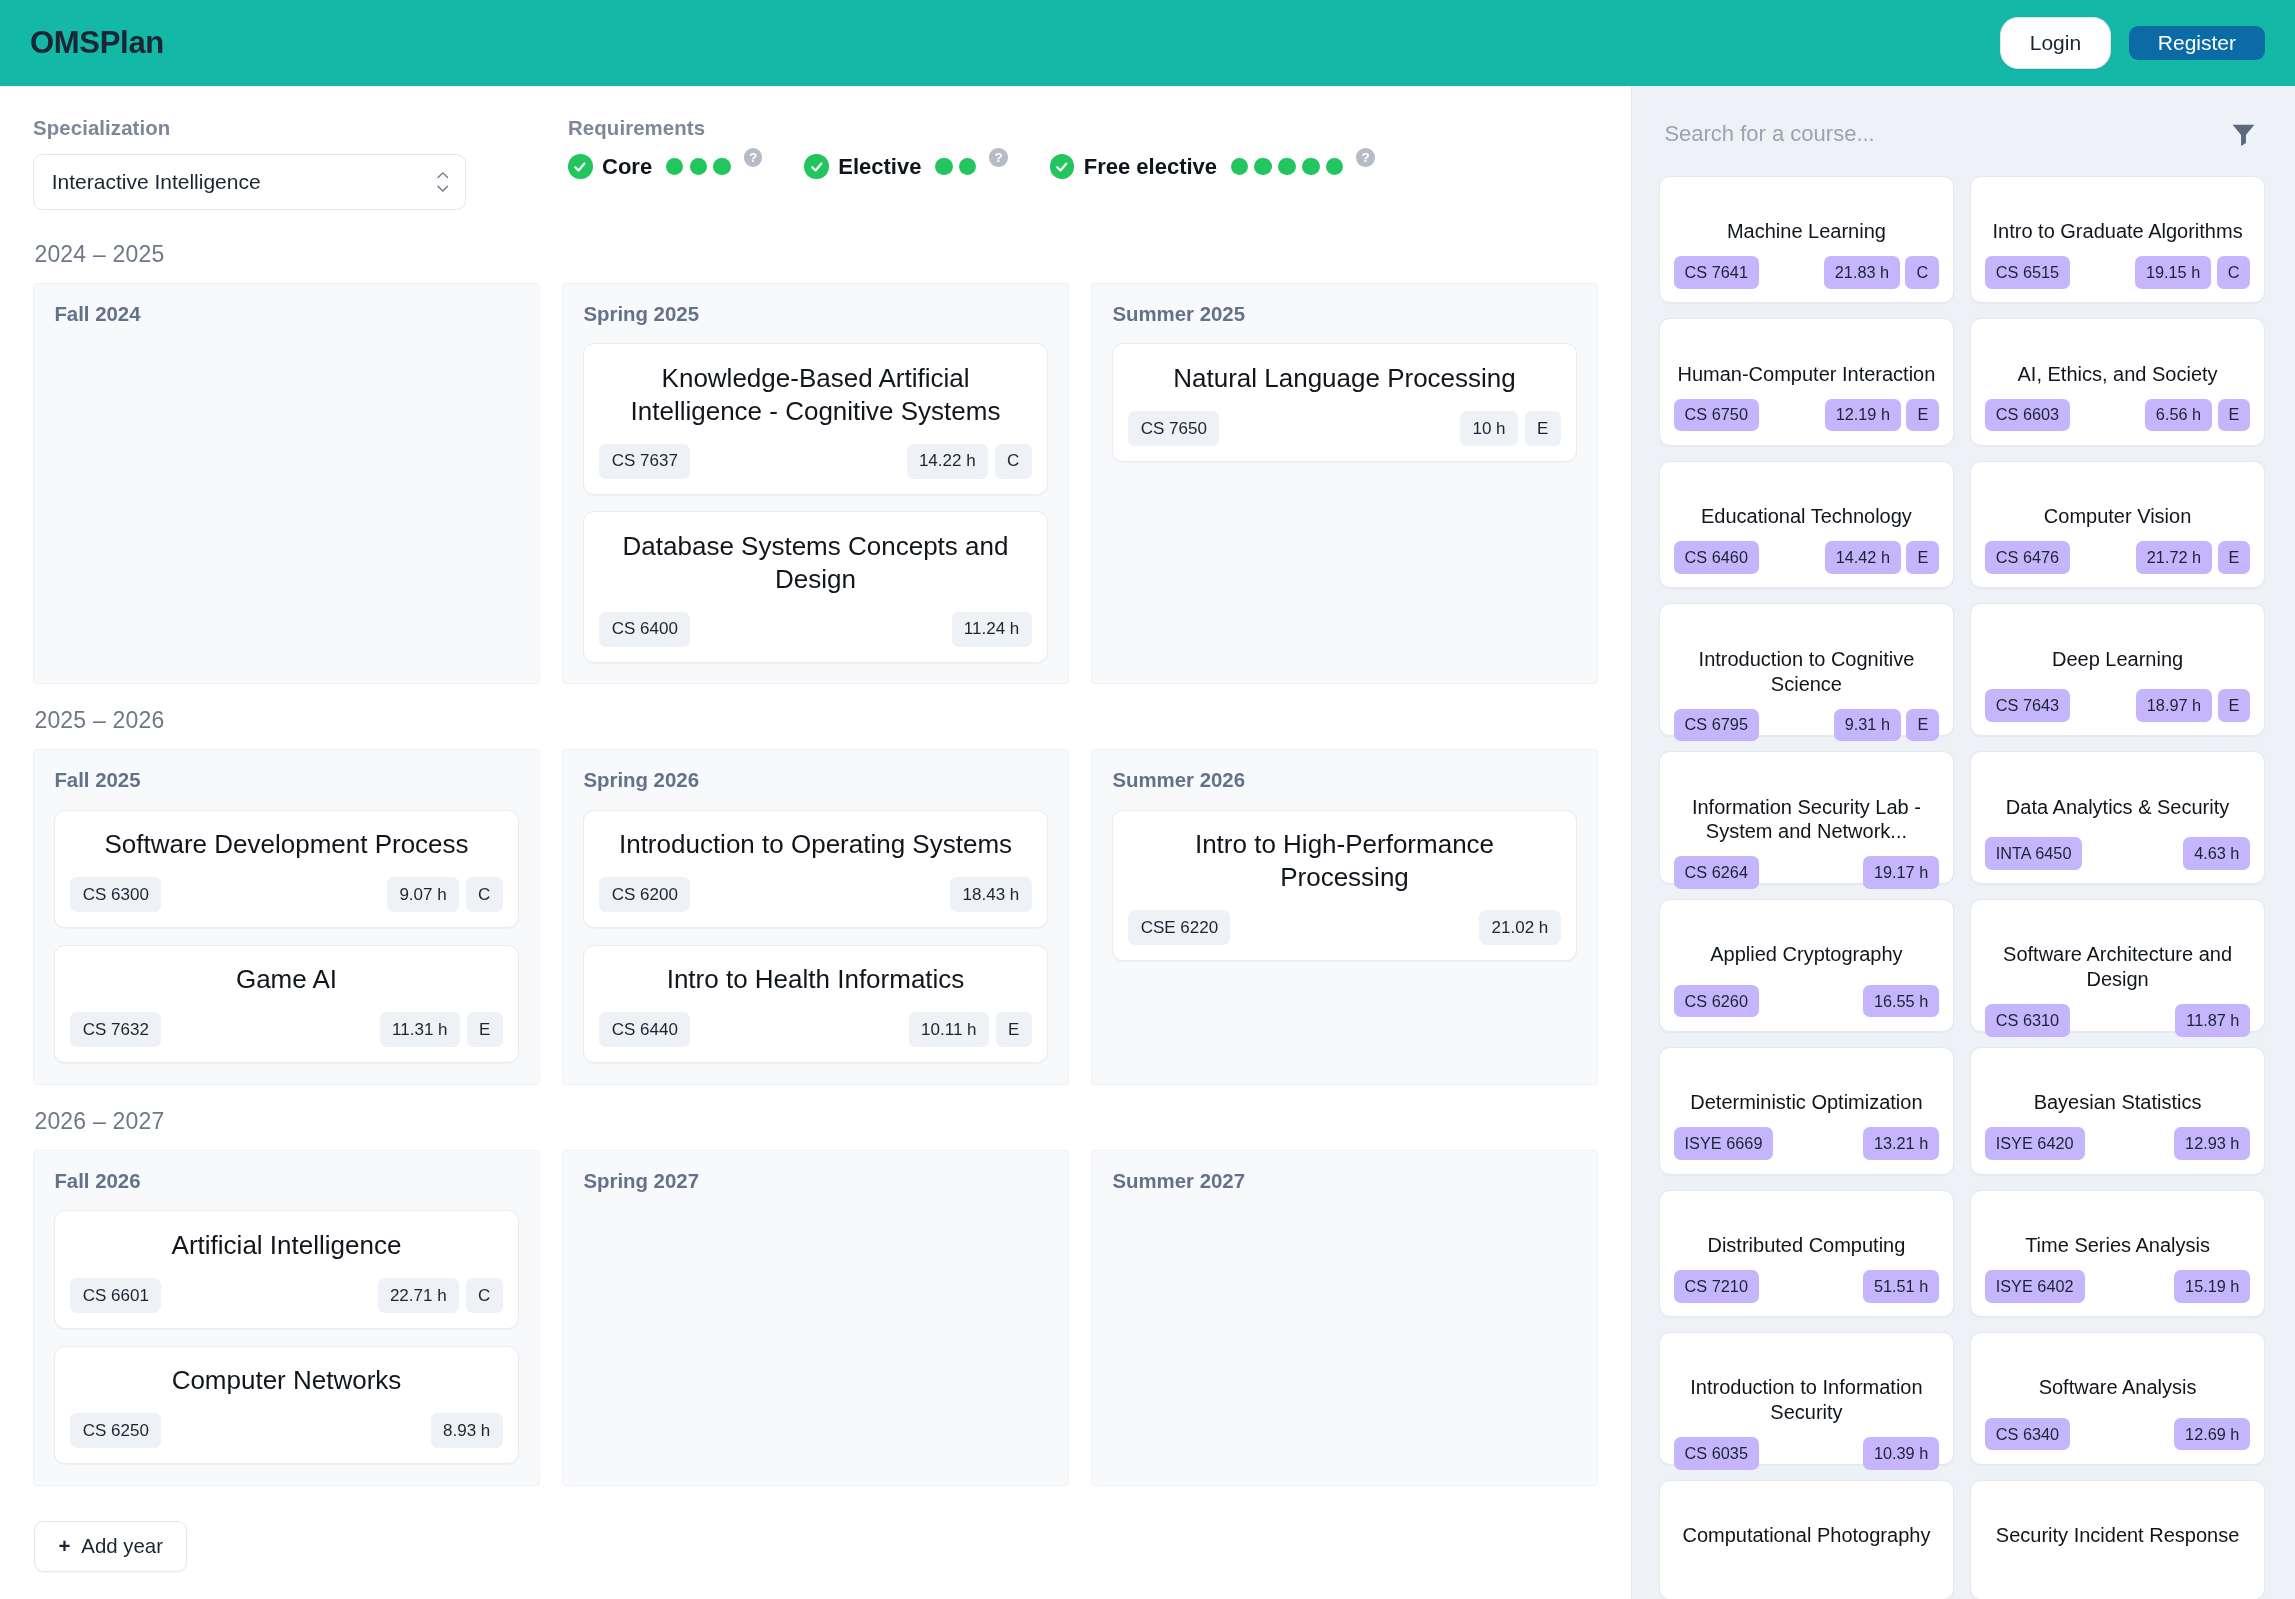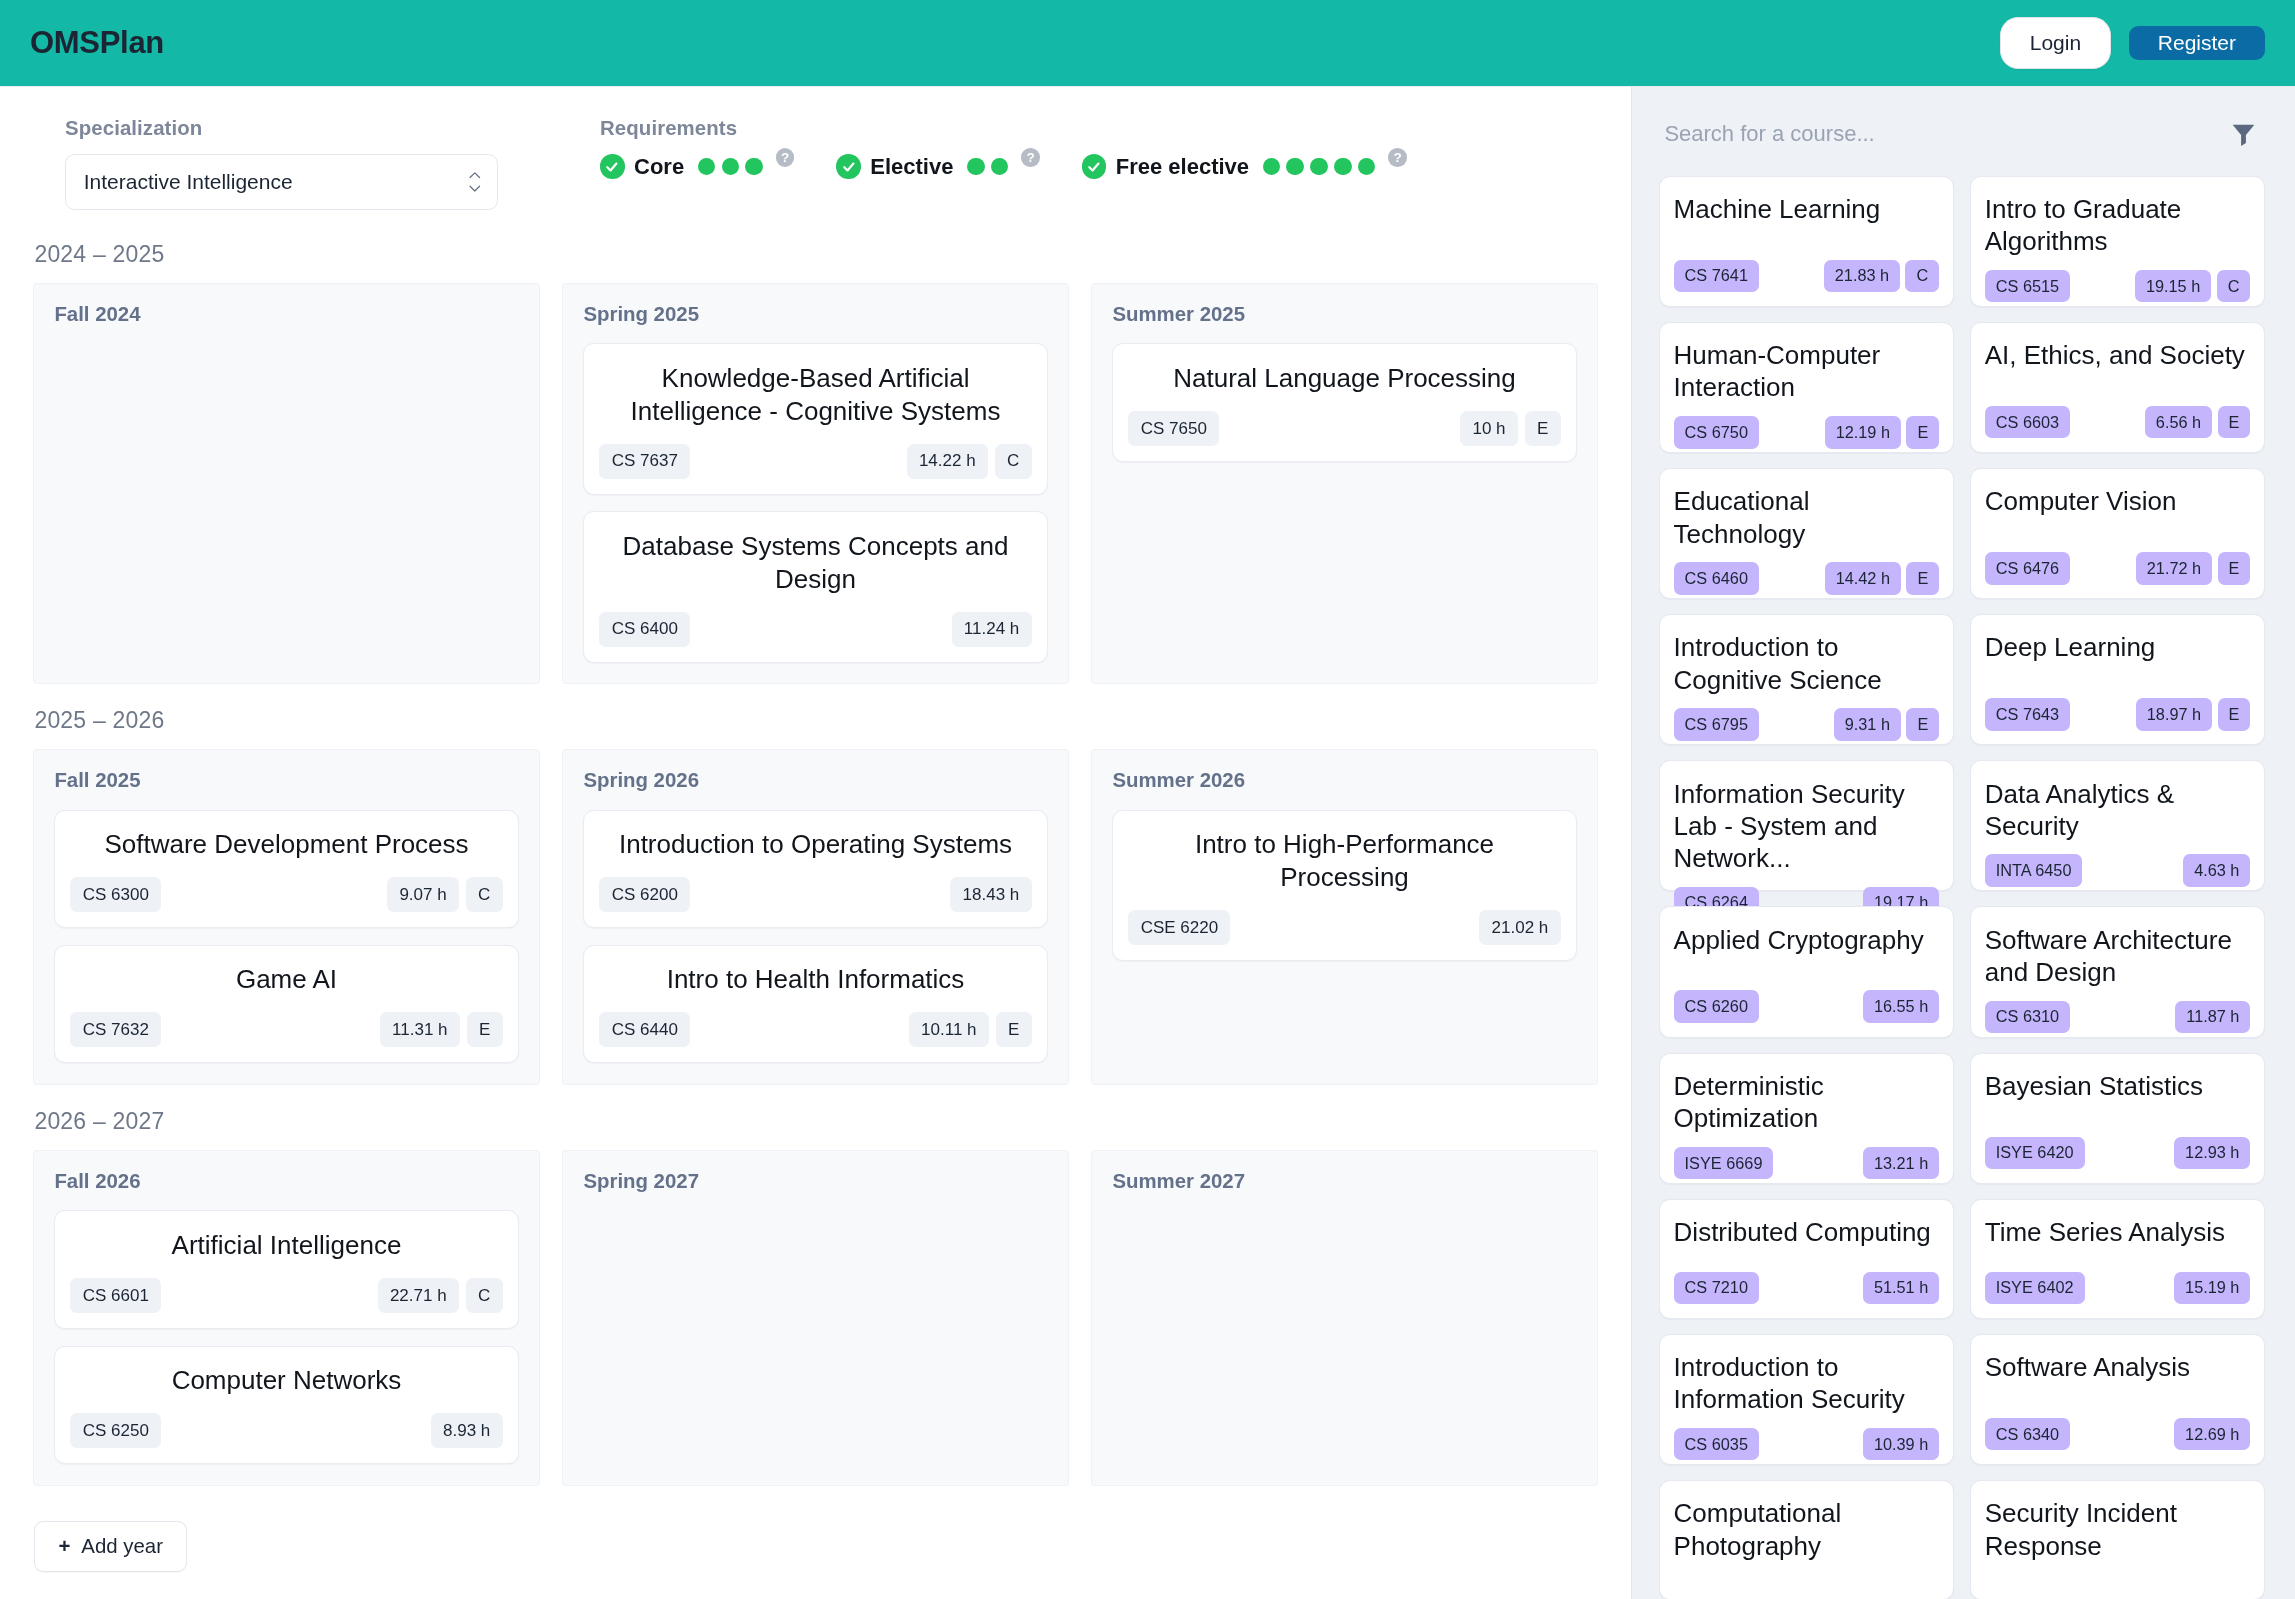--- a/index.html
+++ b/index.html
@@ -35,21 +35,21 @@
 
   
   .body { flex: 1; display: flex; min-height: 0; }
 
   
   .planner {
     flex: 1; min-width: 0; background: #ffffff;
     padding: 30px 33px 0 33px;
     overflow: hidden;
   }
-  .controls { display: flex; align-items: flex-start; gap: 102px; margin-bottom: 31px; margin-left: 32px; }
+  .controls { display: flex; align-items: flex-start; gap: 102px; margin-bottom: 31px; }
   .ctrl-label {
     font-size: 20.4px; font-weight: 700; color: #7d8799;
     margin-bottom: 13.6px; letter-spacing: 0.1px;
   }
   .select-wrap { position: relative; width: 433px; }
   .select-box {
     width: 100%; height: 56px; border: 1.4px solid #e3e7ed; border-radius: 9.5px;
     background: #ffffff; display: flex; align-items: center;
     padding: 0 17.7px; font-size: 21px; color: #1b2533;
   }
@@ -137,22 +137,23 @@
     display: grid; grid-template-columns: 1fr 1fr; gap: 15px 16.3px;
     overflow: hidden; align-content: start;
   }
   .cat-card {
     background: #ffffff; border: 1.4px solid #e6eaf0; border-radius: 11px;
     padding: 16.3px 13.6px 13.6px 13.6px; min-height: 120px;
     display: flex; flex-direction: column; justify-content: space-between;
     box-shadow: 0 0.7px 1.4px rgba(16,24,40,.04);
   }
   .cat-title {
-    font-size: 26px; color: #11151c; line-height: 1.24;
+    font-size: 20px; color: #11151c; text-align: center; line-height: 1.24;
     margin-bottom: 12.3px;
+    margin-top: 26px;
   }
   .cat-meta { display: flex; align-items: center; justify-content: space-between; gap: 5.4px; }
   .cat-pill {
     background: #c4b5fd; border-radius: 6.8px; color: #1b2533;
     font-size: 16.3px; padding: 6.8px 11px; white-space: nowrap;
   }
   .cat-meta-right { display: flex; align-items: center; gap: 5.4px; }
   .spacer { flex: 1; }
 </style>
 </head>

